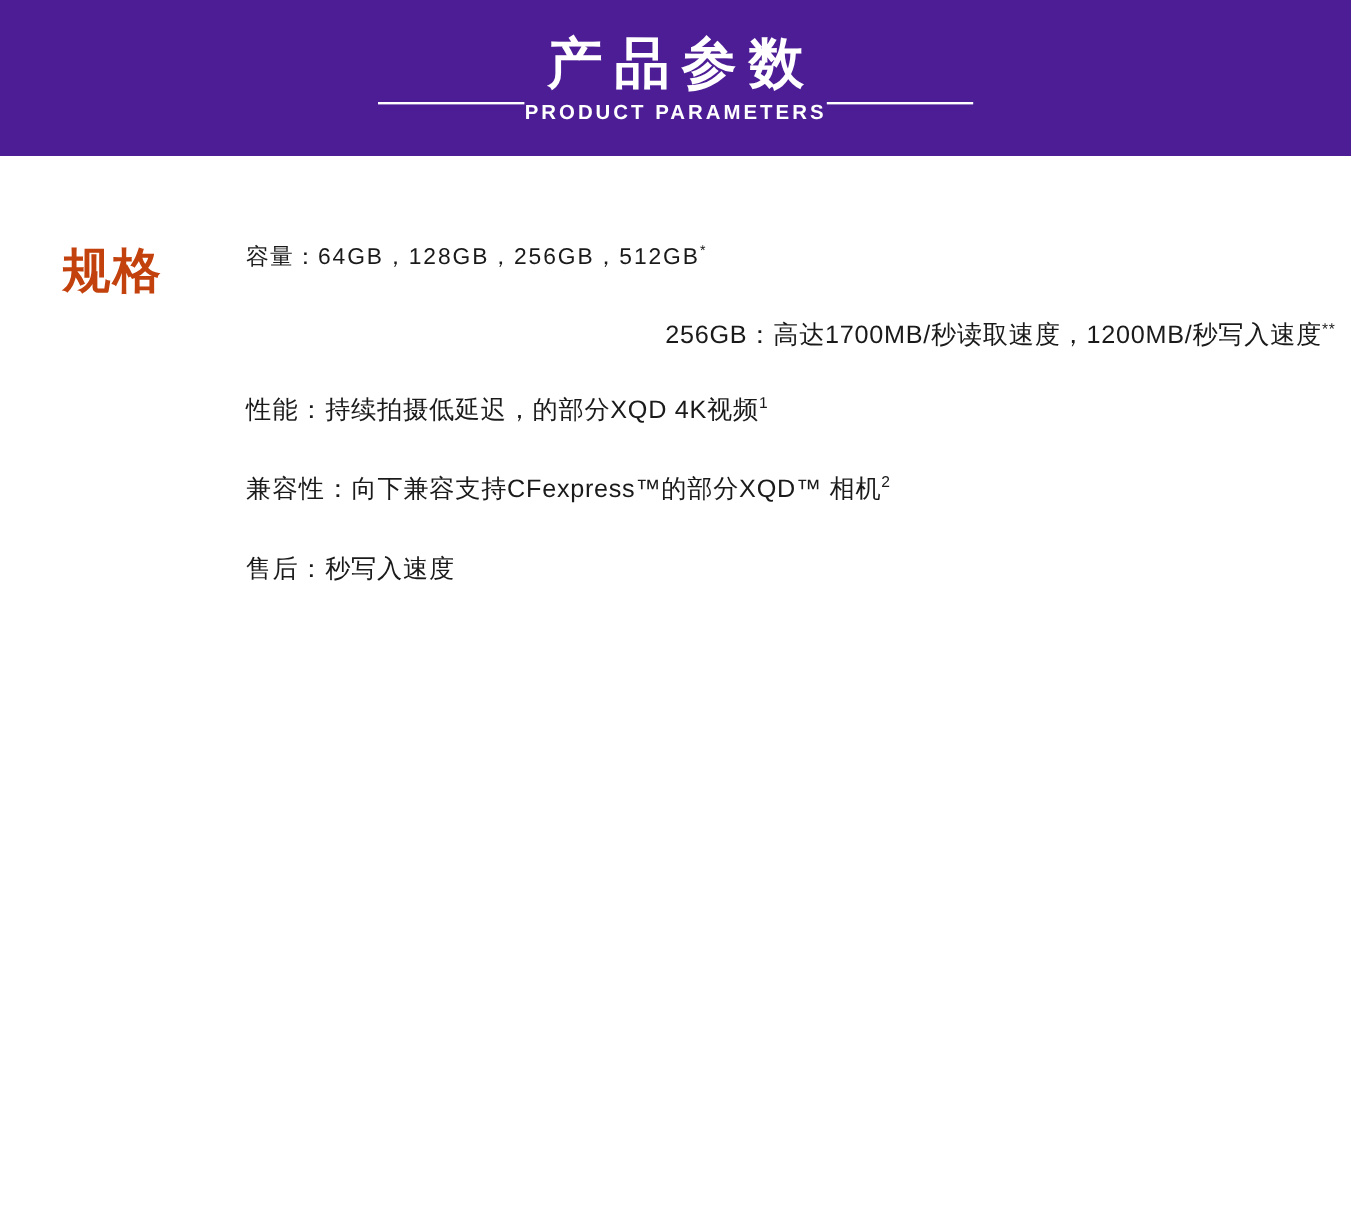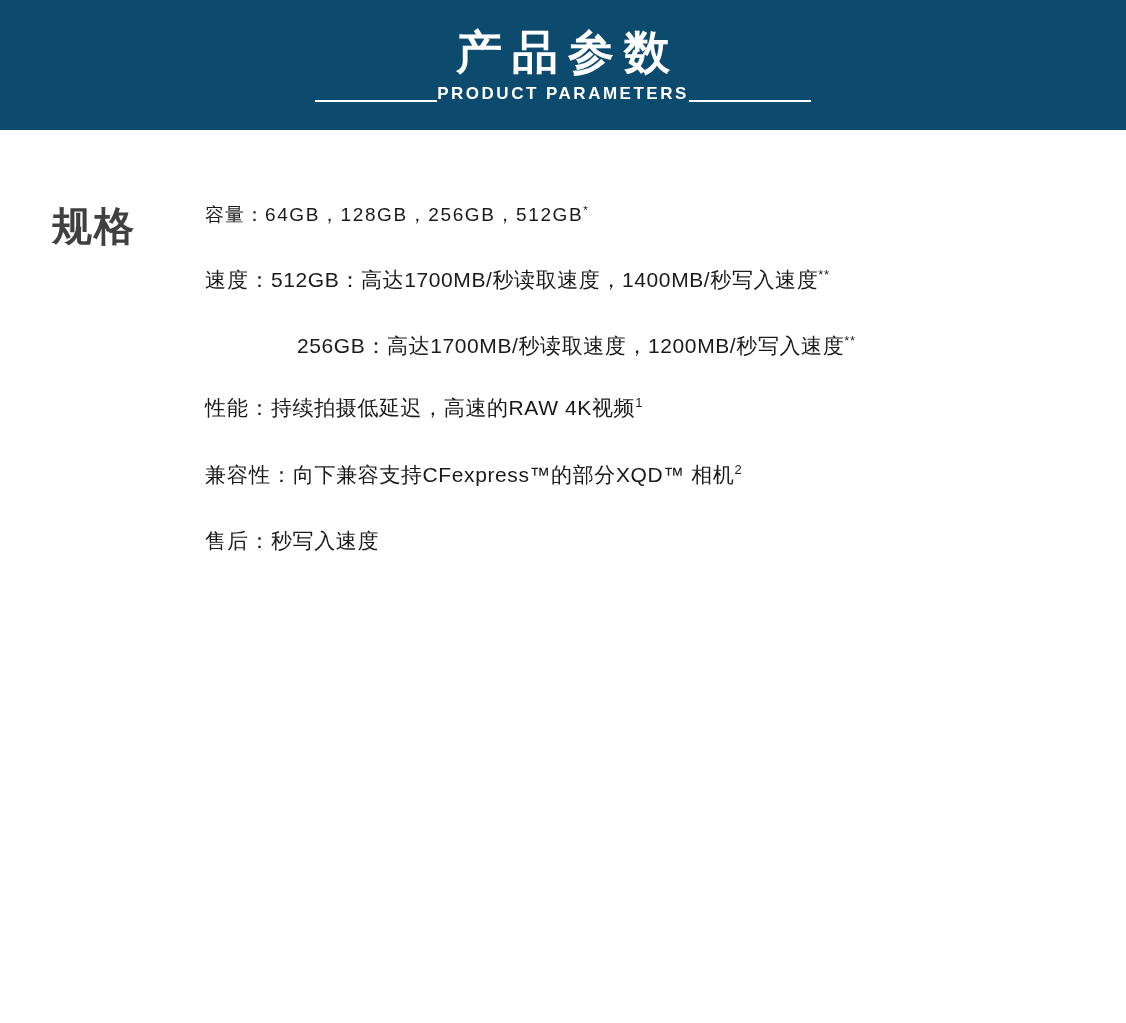--- a/index.html
+++ b/index.html
@@ -13,21 +13,21 @@
     font-family: "Liberation Sans", sans-serif;
     color: #1a1a1a;
     overflow: hidden;
   }
 
   
   .banner {
     position: relative;
     width: 1126px;
     height: 130px;
-    background: #0c4a6e;
+    background: #4c1d95;
     box-sizing: border-box;
   }
   .banner-inner {
     position: absolute;
     left: 0;
     top: 0;
     width: 100%;
     height: 100%;
     display: flex;
     flex-direction: column;
@@ -39,21 +39,21 @@
     font-size: 46px;
     font-weight: bold;
     letter-spacing: 10px;
     line-height: 1;
     margin: 0 0 10px 0;
     padding-left: 10px;
     text-indent: 0;
   }
   .banner-sub-row {
     display: flex;
-    align-items: flex-end;
+    align-items: flex-start;
     justify-content: center;
   }
   .banner-rule {
     display: block;
     width: 122px;
     height: 2px;
     background: #ffffff;
   }
   .banner-subtitle {
     color: #ffffff;
@@ -69,21 +69,21 @@
     position: relative;
     padding: 0;
   }
   .spec-heading {
     position: absolute;
     left: 52px;
     top: 76px;
     font-size: 40px;
     font-weight: bold;
     letter-spacing: 2px;
-    color: #404040;
+    color: #c2410c;
     line-height: 1;
   }
   .spec-list {
     margin: 0;
     padding: 72px 13px 0 205px;
     list-style: none;
   }
   .spec-row {
     font-size: 21px;
     line-height: 1.35;
@@ -92,20 +92,21 @@
     white-space: nowrap;
     letter-spacing: 0.6px;
   }
   .spec-row.small {
     font-size: 19px;
     letter-spacing: 1.6px;
   }
   .spec-row.indented {
     padding-left: 92px;
     margin-bottom: 34px;
+    text-align: right;
   }
   .spec-label {
     letter-spacing: 1px;
   }
   sup {
     font-size: 0.62em;
     vertical-align: super;
     line-height: 0;
   }
 </style>
@@ -120,19 +121,18 @@
       <span class="banner-subtitle">PRODUCT PARAMETERS</span>
       <span class="banner-rule"></span>
     </div>
   </div>
 </div>
 
 <div class="spec-section">
   <div class="spec-heading">规格</div>
   <ul class="spec-list" id="spec-list">
       <li class="spec-row small"><span class="spec-label">容量：</span><span class="spec-value">64GB，128GB，256GB，512GB</span><sup>*</sup></li>
-      <li class="spec-row"><span class="spec-label">速度：</span><span class="spec-value">512GB：高达1700MB/秒读取速度，1400MB/秒写入速度</span><sup>**</sup></li>
       <li class="spec-row indented"><span class="spec-value">256GB：高达1700MB/秒读取速度，1200MB/秒写入速度</span><sup>**</sup></li>
-      <li class="spec-row"><span class="spec-label">性能：</span><span class="spec-value">持续拍摄低延迟，高速的RAW 4K视频</span><sup>1</sup></li>
+      <li class="spec-row"><span class="spec-label">性能：</span><span class="spec-value">持续拍摄低延迟，的部分XQD 4K视频</span><sup>1</sup></li>
       <li class="spec-row"><span class="spec-label">兼容性：</span><span class="spec-value">向下兼容支持CFexpress™的部分XQD™ 相机</span><sup>2</sup></li>
       <li class="spec-row"><span class="spec-label">售后：</span><span class="spec-value">秒写入速度</span></li>
     </ul>
 </div>
 
 </body></html>

